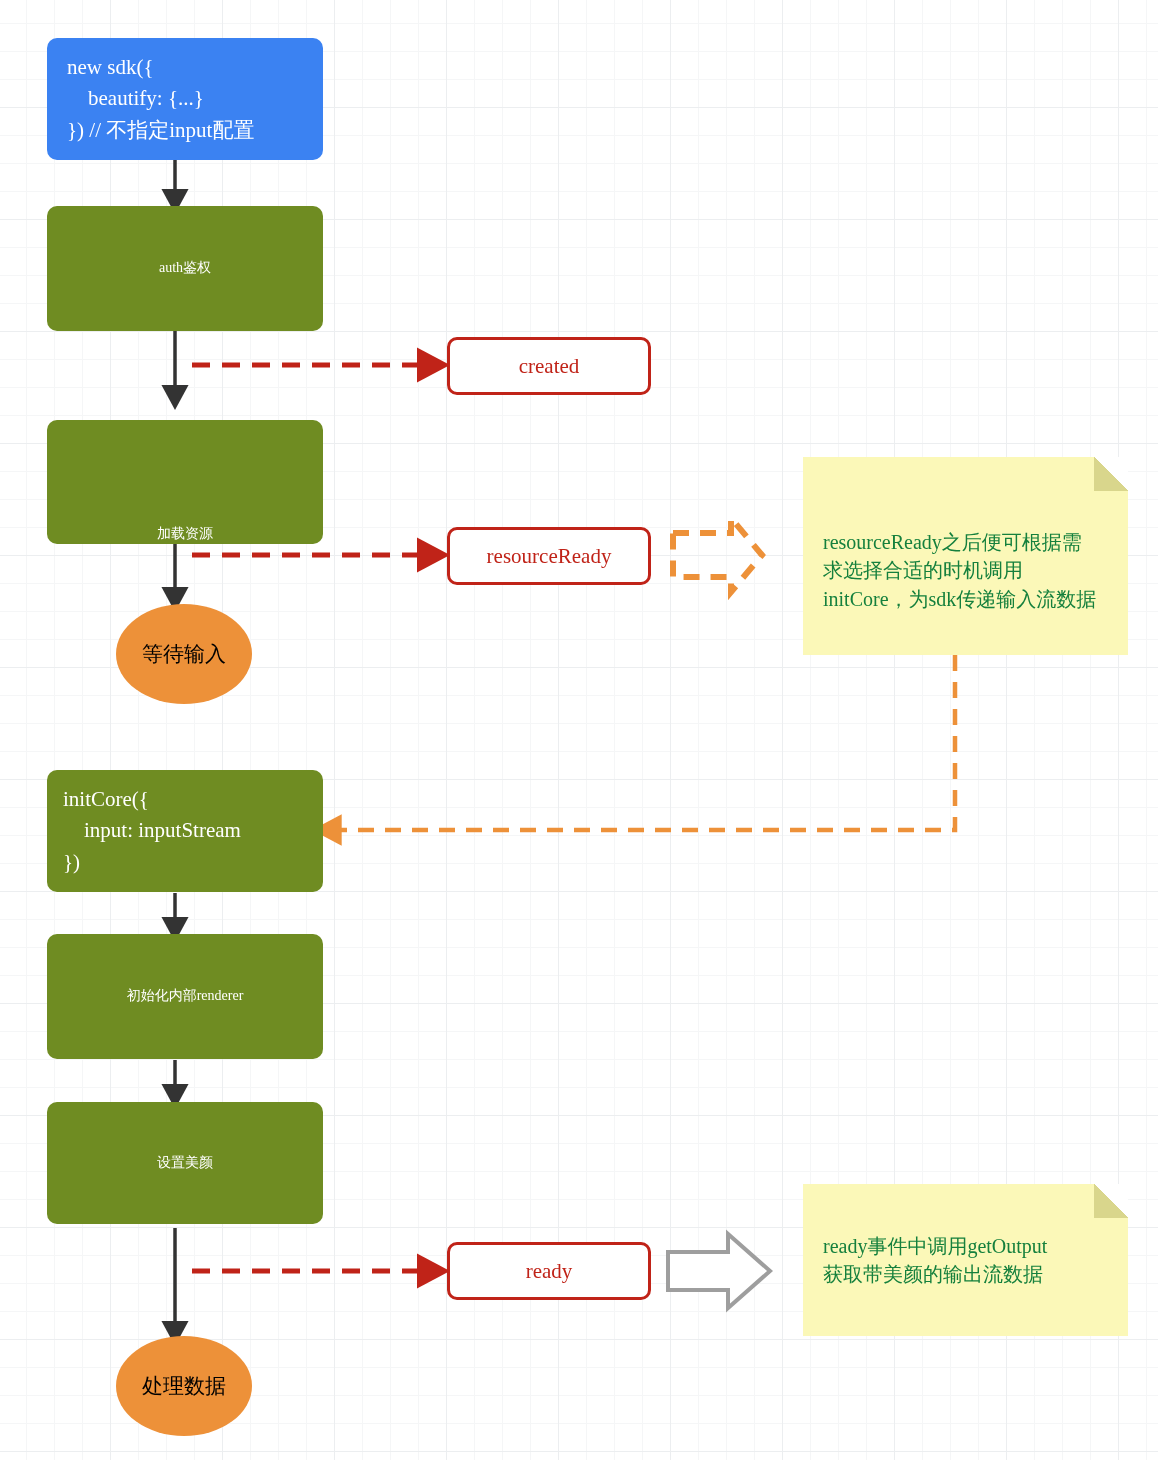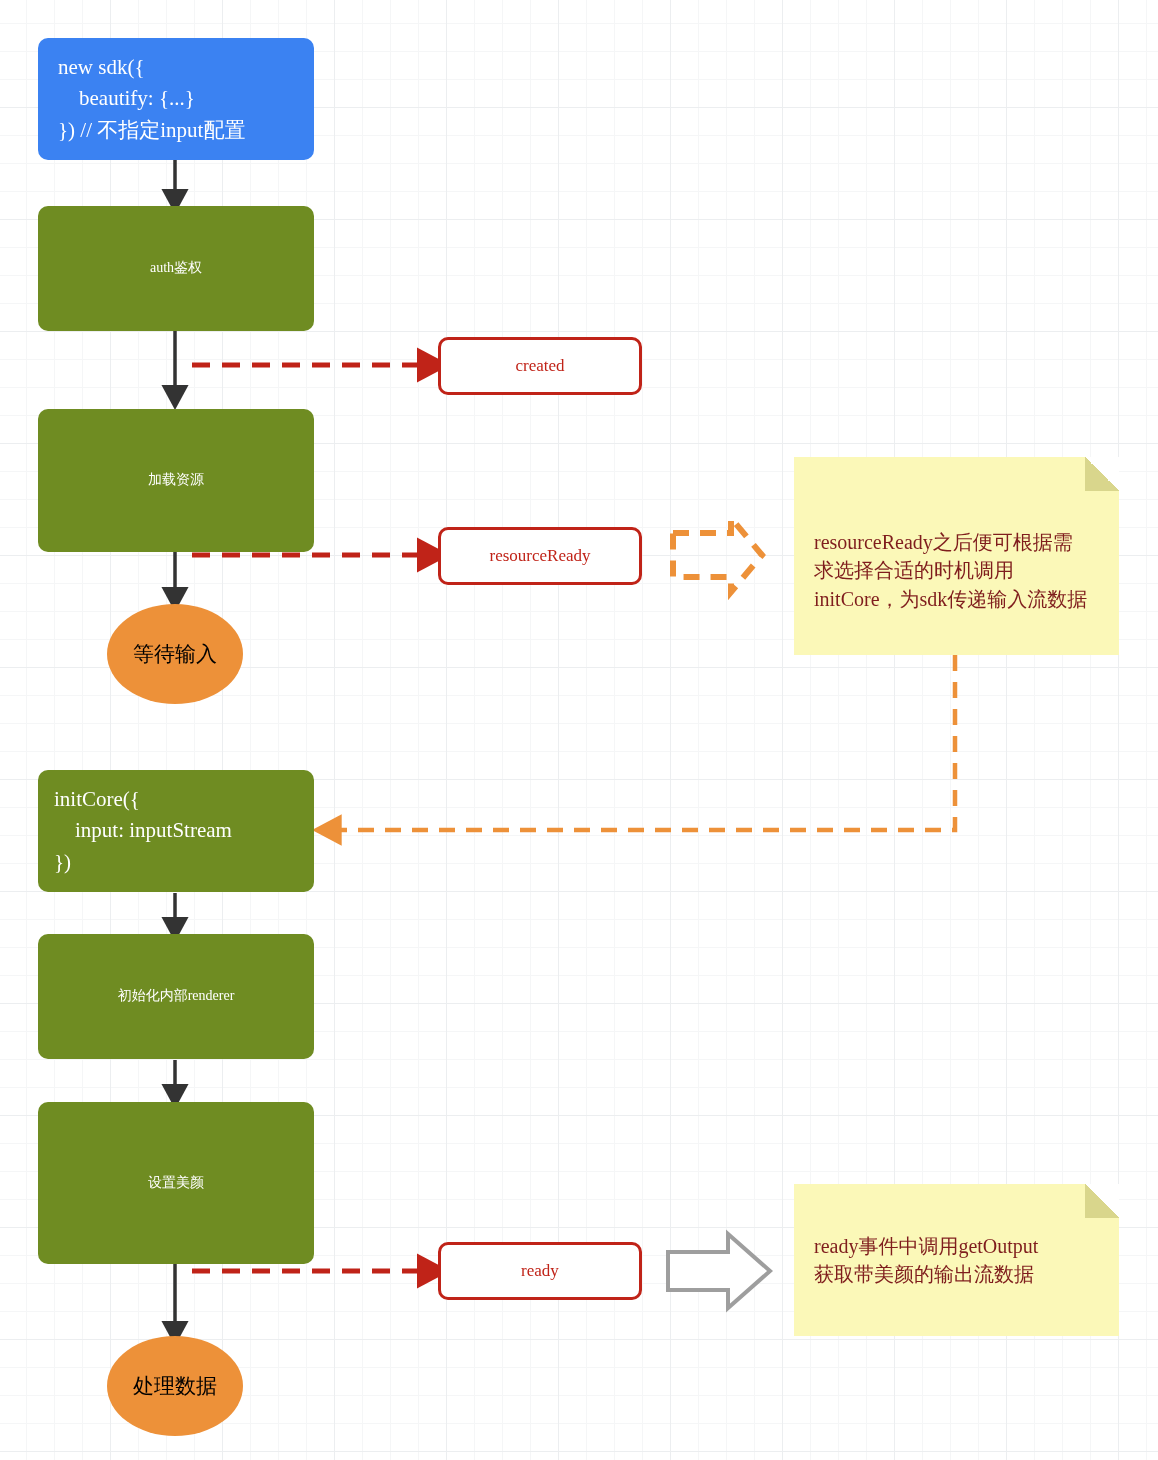--- a/index.html
+++ b/index.html
@@ -19,20 +19,21 @@
       linear-gradient(to bottom, #f5f6f7 1px, transparent 1px);
     background-size: 112px 112px, 112px 112px, 28px 28px, 28px 28px;
     background-position: -2px -5px, -2px -5px, -2px -5px, -2px -5px;
     overflow: hidden;
     font-family: "Liberation Serif", "DejaVu Serif", serif;
   }
 
   .node {
     position: absolute;
     box-sizing: border-box;
+    margin-left: 9px;
   }
 
   
   .proc {
     border-radius: 10px;
     display: flex;
     align-items: center;
     justify-content: center;
     color: #ffffff;
     font-size: 14px;
@@ -67,28 +68,28 @@
 
   
   .eventbox {
     background: #ffffff;
     border: 3px solid #c02318;
     border-radius: 10px;
     display: flex;
     align-items: center;
     justify-content: center;
     color: #c02318;
-    font-size: 17px;
+    font-size: 21px;
     text-align: center;
   }
 
   
   .note {
     background: #fbf8b8;
-    color: #7f1d1d;
+    color: #15803d;
     font-size: 20px;
     line-height: 1.42;
     padding: 14px 28px 14px 20px;
     box-sizing: border-box;
     white-space: pre-line;
     overflow: hidden;
   }
   .note .fold {
     position: absolute;
     top: 0;
@@ -188,21 +189,21 @@
   </div>
 
   <div class="node proc green" style="left:38px; top:206px; width:276px; height:125px;">
     <span>auth鉴权</span>
   </div>
 
   <div class="node eventbox" style="left:438px; top:337px; width:204px; height:58px;">
     <span>created</span>
   </div>
 
-  <div class="node proc green" style="left:38px; top:409px; width:276px; height:143px;">
+  <div class="node proc green" style="left:38px; top:420px; width:276px; height:124px;align-items:flex-end;">
     <span>加载资源</span>
   </div>
 
   <div class="node eventbox" style="left:438px; top:527px; width:204px; height:58px;">
     <span>resourceReady</span>
   </div>
 
   <div class="node note" style="left:794px; top:457px; width:325px; height:198px;">
     <span class="fold"></span>
     <span class="note-text">resourceReady之后便可根据需求选择合适的时机调用initCore，为sdk传递输入流数据</span>
@@ -215,21 +216,21 @@
   <div class="node proc green codeleft" style="left:38px; top:770px; width:276px; height:122px;padding-left:16px;">
     <span>initCore({
     input: inputStream
 })</span>
   </div>
 
   <div class="node proc green" style="left:38px; top:934px; width:276px; height:125px;">
     <span>初始化内部renderer</span>
   </div>
 
-  <div class="node proc green" style="left:38px; top:1102px; width:276px; height:162px;">
+  <div class="node proc green" style="left:38px; top:1102px; width:276px; height:122px;">
     <span>设置美颜</span>
   </div>
 
   <div class="node eventbox" style="left:438px; top:1242px; width:204px; height:58px;">
     <span>ready</span>
   </div>
 
   <div class="node note" style="left:794px; top:1184px; width:325px; height:152px; display:flex; align-items:center;">
     <span class="fold"></span>
     <span class="note-text">ready事件中调用getOutput

